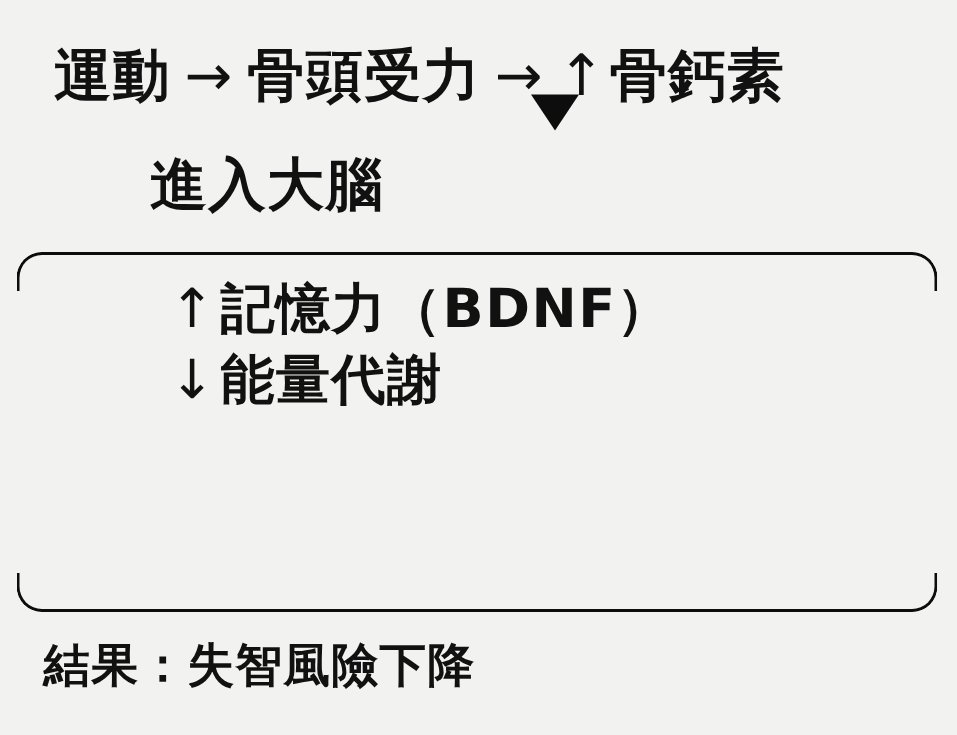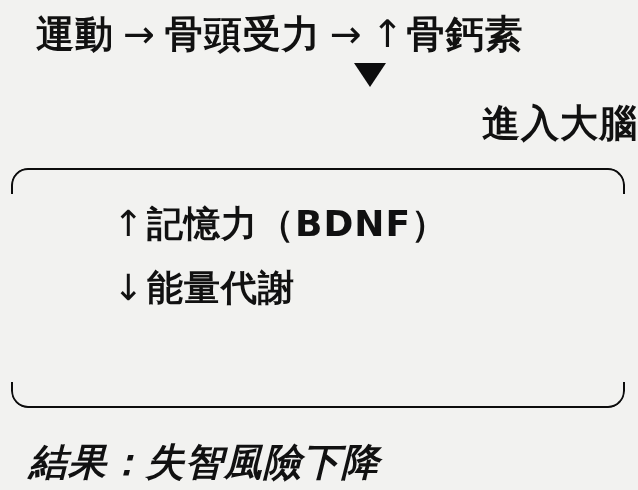--- a/index.html
+++ b/index.html
@@ -19,21 +19,21 @@
   #canvas {
     position: relative;
     width: 638px;
     height: 490px;
   }
 
   
   .chain-line {
     position: absolute;
     left: 36px;
-    top: 8px;
+    top: 24px;
     width: 580px;
     font-size: 38px;
     line-height: 52px;
     font-weight: 700;
     letter-spacing: 1px;
     white-space: nowrap;
     color: #111111;
   }
   .chain-seg { display: inline; }
   .chain-arrow {
@@ -58,21 +58,21 @@
     border-right: 16px solid transparent;
     border-top: 24px solid #0d0d0d;
   }
 
   
   .brain-line {
     position: absolute;
     left: 0;
     top: 98px;
     width: 638px;
-    text-align: right;
+    text-align: left;
     font-size: 38px;
     line-height: 50px;
     font-weight: 700;
     letter-spacing: 1px;
     color: #111111;
     padding-left: 100px;
     box-sizing: border-box;
   }
 
   
@@ -129,41 +129,39 @@
     list-style: none;
   }
   .effect-item {
     font-size: 36px;
     line-height: 47px;
     font-weight: 700;
     letter-spacing: 1px;
     white-space: nowrap;
     color: #111111;
     display: block;
-    margin-top: 17px;
   }
   .effect-dir {
     display: inline-block;
     min-width: 34px;
     font-weight: 500;
   }
   .effect-text { display: inline; }
 
   
   .conclusion {
     position: absolute;
     left: 29px;
-    top: 436px;
-    font-size: 38px;
+    top: 418px;
+    font-size: 31px;
     line-height: 52px;
     font-weight: 700;
     letter-spacing: 1px;
     white-space: nowrap;
     color: #111111;
-    font-style: italic;
   }
 </style>
 </head>
 <body>
 
 <div id="canvas">
 
   <div class="chain-line">
     <span class="chain-seg">運動</span><span class="chain-arrow">→</span><span class="chain-seg">骨頭受力</span><span class="chain-arrow">→</span><span class="chain-up">↑</span><span class="chain-seg">骨鈣素</span>
   </div>

